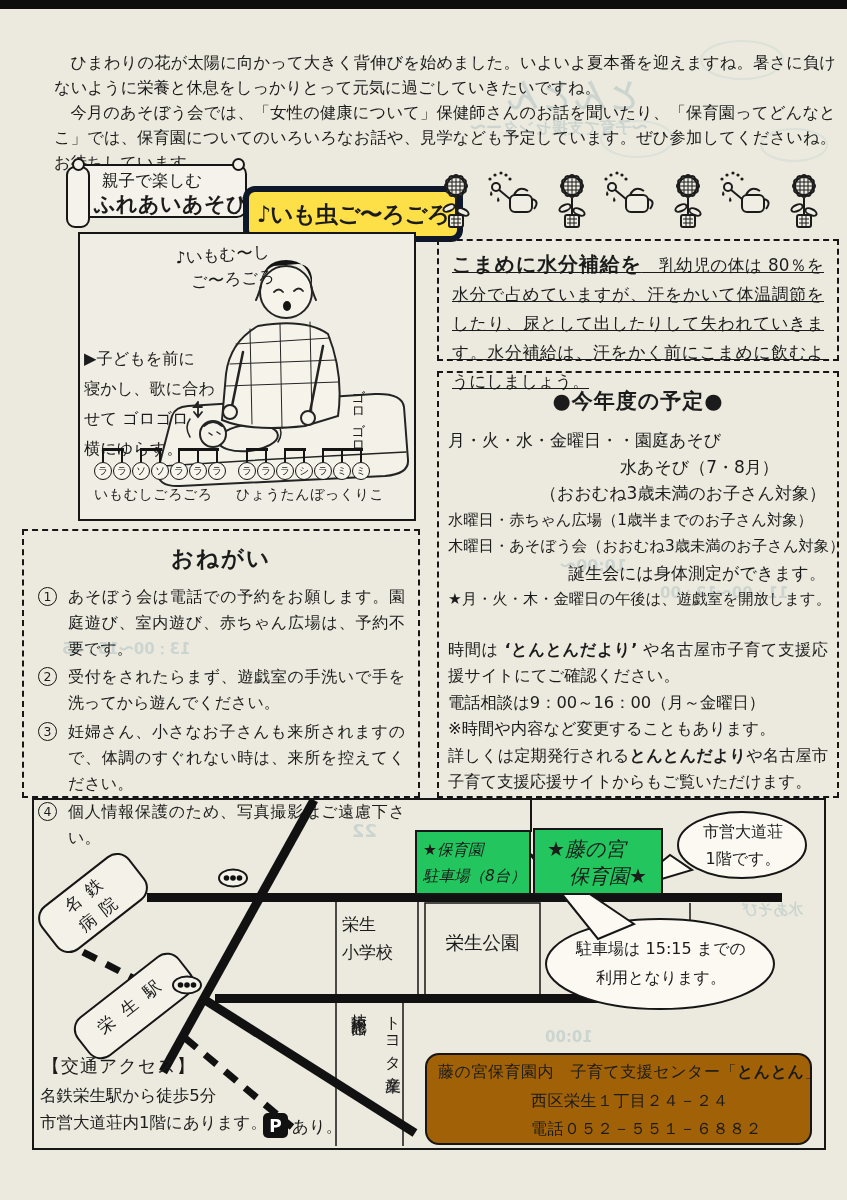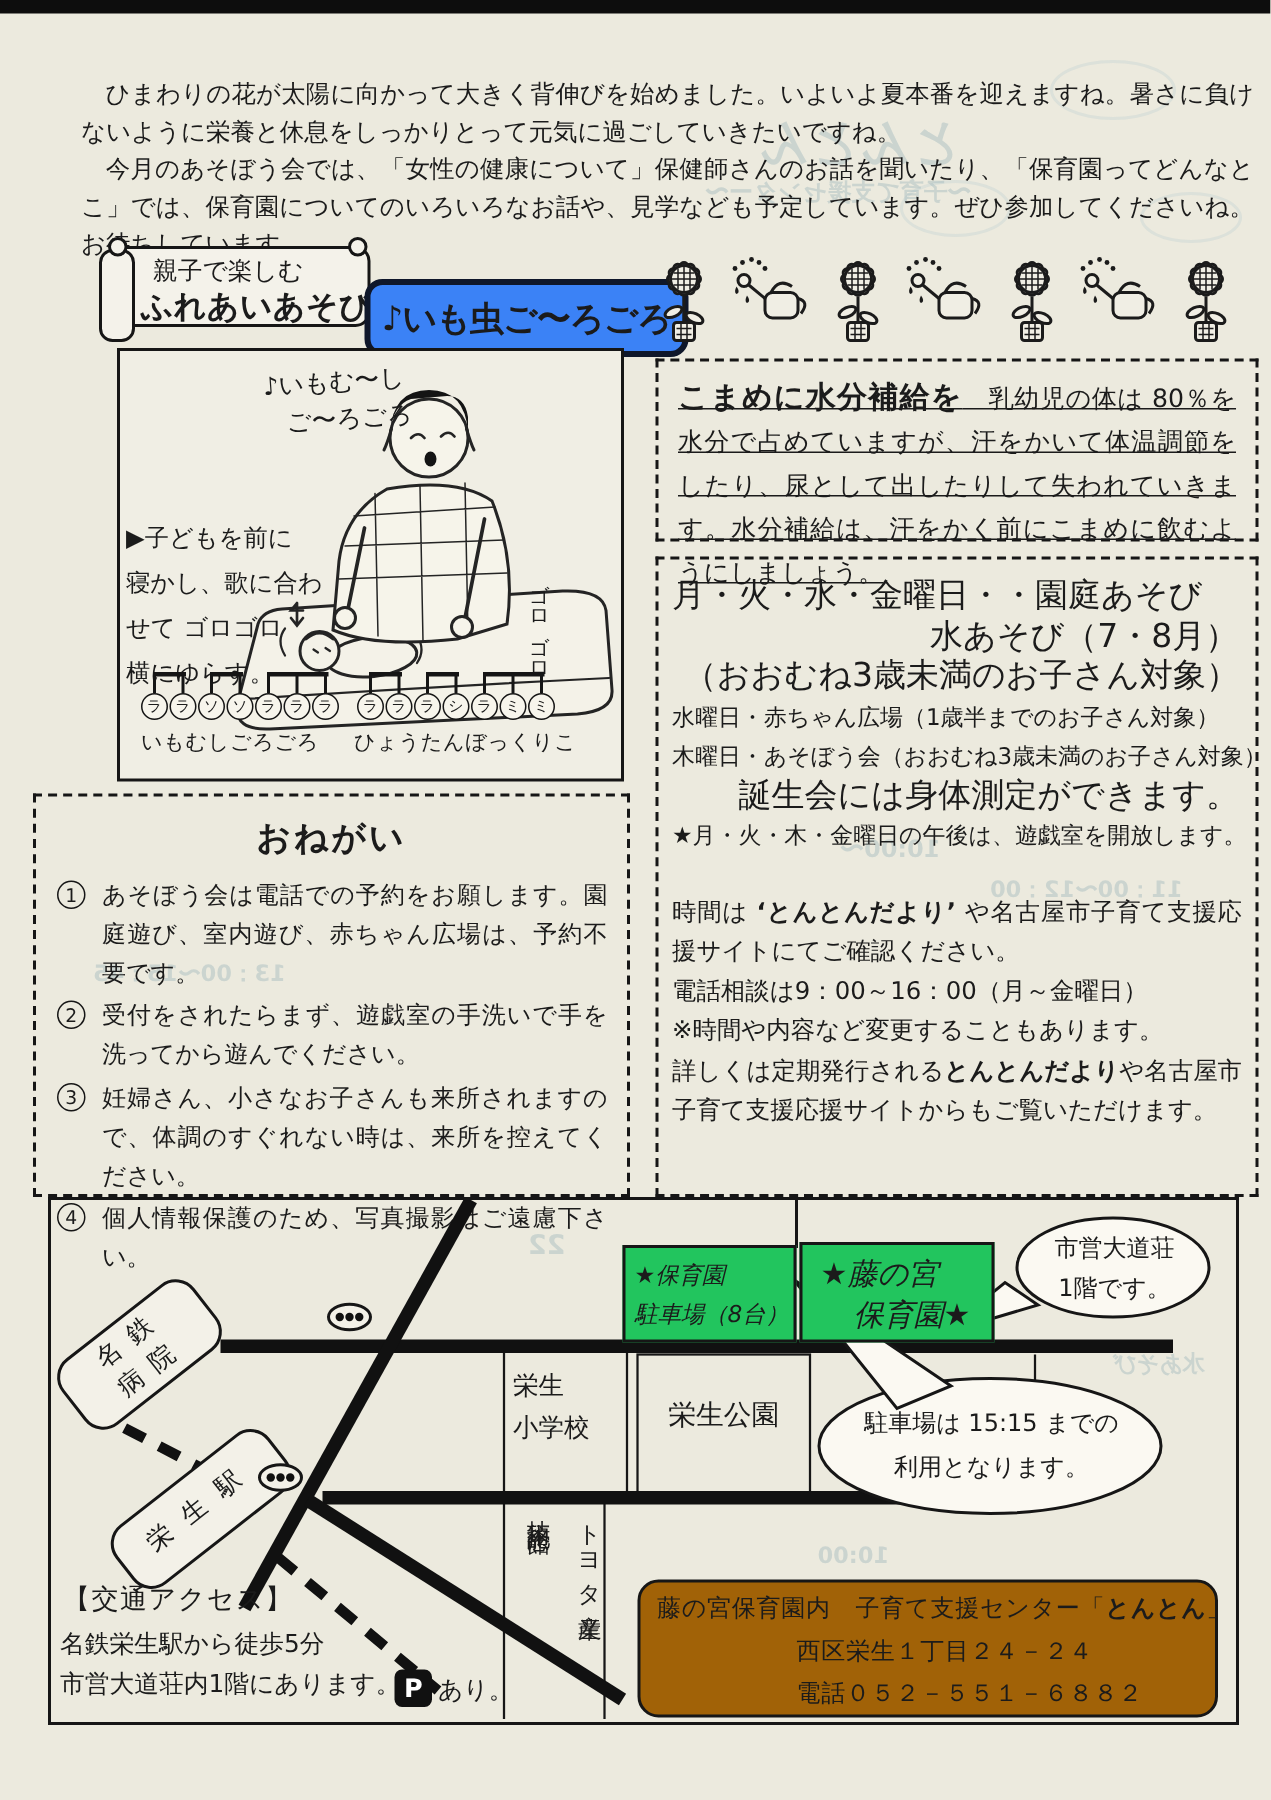--- a/index.html
+++ b/index.html
@@ -19,22 +19,22 @@
   .intro{left:54px;top:50px;width:782px;font-size:16.3px;line-height:25px;text-align:justify;}
   .intro p{margin:0;}
 
   
   .scroll-body{left:80px;top:164px;width:163px;height:50px;border:2px solid #161616;border-radius:4px 10px 10px 4px;background:#f4f2ea;}
   .scroll-roll{left:66px;top:166px;width:20px;height:58px;border:2px solid #161616;border-radius:9px;background:#f4f2ea;}
   .scroll-curl{width:9px;height:9px;border:2px solid #161616;border-radius:50%;background:#f4f2ea;}
   .scroll-l1{left:102px;top:170px;font-size:16.5px;}
   .scroll-l2{left:94px;top:190px;font-size:21px;font-weight:bold;letter-spacing:.5px;}
 
-  .title-box{left:243px;top:186px;width:208px;height:44px;border:4px solid #0f172a;border-radius:12px;
-             display:flex;align-items:center;justify-content:center;font-size:22.5px;font-weight:bold;letter-spacing:-.5px;background:#3b82f6;}
+  .title-box{left:243px;top:186px;width:208px;height:44px;border:6px solid #0f172a;border-radius:12px;
+             display:flex;align-items:center;justify-content:center;font-size:22.5px;font-weight:bold;letter-spacing:-.5px;background:#fde047;}
 
   .deco-row{left:430px;top:160px;width:417px;height:74px;display:flex;align-items:center;gap:4px;}
 
   
   .illo{left:78px;top:232px;width:334px;height:285px;border:2px solid #161616;background:#f0eee4;}
   .song-title{left:96px;top:8px;font-size:16.5px;transform:rotate(-4deg);line-height:25px;}
   .illo-caption{left:4px;top:110px;font-size:16.2px;line-height:30px;white-space:nowrap;}
   .gorogoro{left:270px;top:146px;writing-mode:vertical-rl;font-size:13.5px;letter-spacing:2px;}
   .score-group{position:absolute;display:flex;gap:1px;}
   .note{width:18px;height:18px;border:1.6px solid #151515;border-radius:50%;box-sizing:border-box;
@@ -44,21 +44,21 @@
   .lyric{position:absolute;font-size:14px;letter-spacing:.5px;white-space:nowrap;}
 
   
   .hydration{left:437px;top:239px;width:402px;height:122px;border:2.5px dashed #161616;box-sizing:border-box;padding:9px 13px;text-decoration:underline;}
   .hydration p{margin:0;font-size:16.8px;line-height:29px;text-align:justify;}
   .hydration strong{font-size:20px;letter-spacing:.5px;}
 
   
   .schedule{left:437px;top:371px;width:402px;height:427px;border:2px dashed #161616;box-sizing:border-box;padding:12px 9px 0 9px;}
   .sch-title{text-align:center;font-size:21px;font-weight:bold;letter-spacing:1px;margin:2px 0 12px 0;}
-  .sch-line{font-size:22px;line-height:26.5px;white-space:nowrap;}
+  .sch-line{font-size:17px;line-height:26.5px;white-space:nowrap;}
   .sch-indent{padding-left:172px;}
   .sch-right{text-align:right;padding-right:2px;}
   .sch-small{font-size:15.3px;}
   .sch-gap{height:24px;}
   .sch-info{font-size:16.3px;line-height:26.5px;text-align:justify;margin:0;}
 
   
   .requests{left:22px;top:529px;width:398px;height:269px;border:2.5px dashed #161616;box-sizing:border-box;padding:10px 13px 0 13px;}
   .req-title{text-align:center;font-size:22.5px;font-weight:bold;letter-spacing:2px;margin:2px 0 10px 0;}
   .req-item{position:relative;padding-left:31px;font-size:16px;line-height:25.8px;text-align:justify;margin-bottom:3px;}
@@ -312,20 +312,21 @@
   <div class="lyric" style="left:156px;top:252px;">ひょうたんぼっくりこ</div>
 </div>
 
 <div class="abs hydration">
   <p>
     <strong>こまめに水分補給を</strong><span>　乳幼児の体は 80％を水分で占めていますが、汗をかいて体温調節をしたり、尿として出したりして失われていきます。水分補給は、汗をかく前にこまめに飲むようにしましょう。</span>
   </p>
 </div>
 
 <div class="abs schedule">
+  <div class="sch-title">●今年度の予定●</div>
   <div class="sch-line">月・火・水・金曜日・・園庭あそび</div>
   <div class="sch-line sch-indent">水あそび（7・8月）</div>
   <div class="sch-line sch-right">（おおむね3歳未満のお子さん対象）</div>
   <div class="sch-line sch-small">水曜日・赤ちゃん広場（1歳半までのお子さん対象）</div>
   <div class="sch-line sch-small">木曜日・あそぼう会（おおむね3歳未満のお子さん対象）</div>
   <div class="sch-line sch-right">誕生会には身体測定ができます。</div>
   <div class="sch-line sch-small">★月・火・木・金曜日の午後は、遊戯室を開放します。</div>
   <div class="sch-gap"></div>
   <p class="sch-info"><span>時間は </span><strong>‘とんとんだより’</strong><span> や名古屋市子育て支援応援サイトにてご確認ください。</span></p>
   <p class="sch-info">電話相談は9：00～16：00（月～金曜日）</p>

